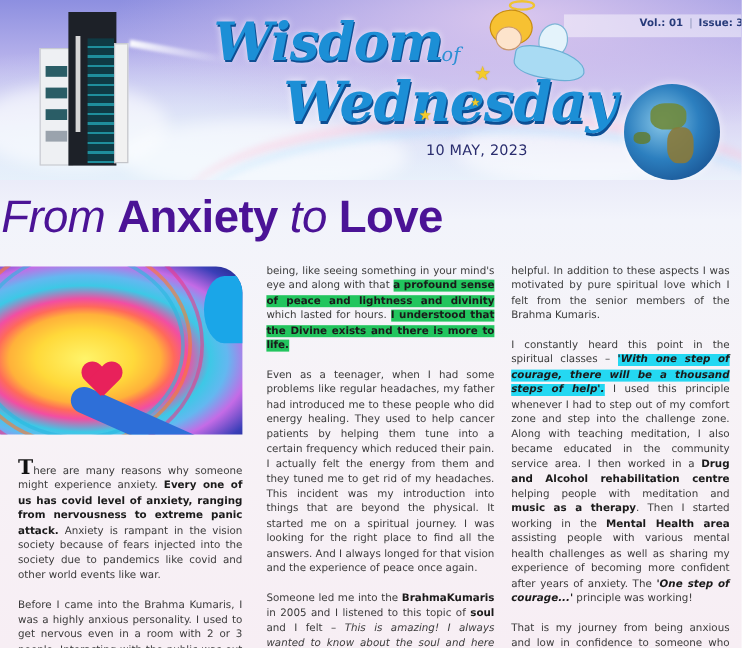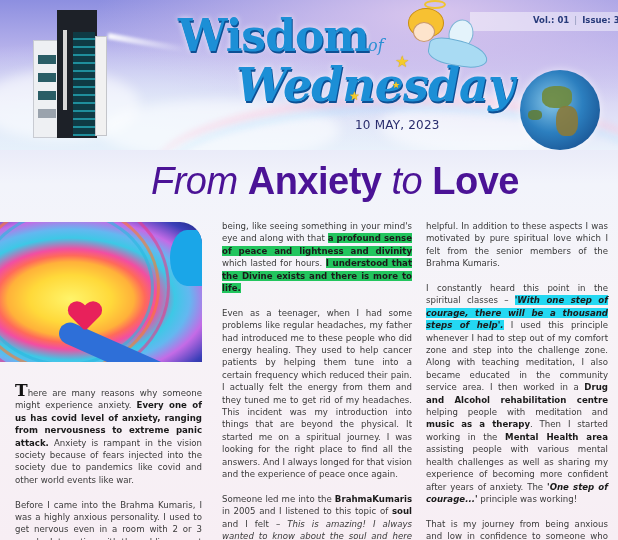--- a/index.html
+++ b/index.html
@@ -28,21 +28,21 @@
   .bldg-white .win { position: absolute; left: 4px; width: 18px; height: 9px; background: #2a5d66; }
   .bldg-dark { position: absolute; left: 24px; top: 0; width: 40px; height: 128px; background: #1d2128; }
   .bldg-glass { position: absolute; left: 40px; top: 22px; width: 22px; height: 104px;
     background: repeating-linear-gradient(180deg, #0f3a44 0 6px, #1f8e9c 6px 8px); }
   .bldg-stripe { position: absolute; left: 30px; top: 20px; width: 4px; height: 80px; background: #d7d7d7; }
   .bldg-side { position: absolute; left: 62px; top: 26px; width: 12px; height: 100px; background: #f1f1f1; border: 1px solid #c3c5ca; }
   .beam { position: absolute; left: 108px; top: 33px; width: 80px; height: 6px; transform: rotate(10deg); transform-origin: left center;
     background: linear-gradient(90deg, rgba(255,255,255,0.95), rgba(255,255,255,0)); filter: blur(1.5px); }
 
   
-  .logo-line1 { position: absolute; left: 178px; top: 10px; font-family: "DejaVu Serif", serif; font-weight: bold;
+  .logo-line1 { position: absolute; left: 178px; top: 10px; font-family: "DejaVu Serif", serif; font-style: italic; font-weight: bold;
     font-size: 44px; color: #1c8fd6; letter-spacing: -1px; text-shadow: 1px 2px 0 #0d4f94, 0 0 6px rgba(255,255,255,0.7); }
   .logo-of { position: absolute; left: 368px; top: 36px; font-family: "DejaVu Serif", serif; font-style: italic; font-size: 16px; color: #2a8fd4; }
   .logo-line2 { position: absolute; left: 236px; top: 58px; font-family: "DejaVu Serif", serif; font-style: italic; font-weight: bold;
     font-size: 46px; color: #1c8fd6; letter-spacing: -1px; text-shadow: 1px 2px 0 #0d4f94, 0 0 6px rgba(255,255,255,0.7); }
   .issue-date { position: absolute; left: 355px; top: 118px; font-family: "DejaVu Sans", sans-serif; font-weight: normal; font-size: 12px; color: #2a2d6e; letter-spacing: 0.2px; }
 
   .vol-bar { position: absolute; left: 470px; top: 12px; width: 148px; height: 19px; background: rgba(255,255,255,0.45); }
   .vol-text { position: absolute; left: 533px; top: 15px; font-family: "DejaVu Sans", sans-serif; font-weight: bold; font-size: 8.5px; color: #273a7a; white-space: nowrap; }
   .vol-text .sep { color: #8c94b8; font-weight: normal; margin: 0 5px; }
 
@@ -55,21 +55,21 @@
   .angel-robe { position: absolute; left: 28px; top: 40px; width: 60px; height: 26px; background: #a9dbf3; border: 1px solid #6aaed4; border-radius: 30% 60% 40% 40%; transform: rotate(10deg); }
   .star { position: absolute; color: #f4cb2b; text-shadow: 0 0 1px #b4860a; }
 
   
   .globe { position: absolute; left: 520px; top: 70px; width: 80px; height: 80px; border-radius: 50%;
     background: radial-gradient(circle at 40% 40%, #88c7e8 0%, #2c7fbf 45%, #103f7e 100%);
     box-shadow: 0 0 8px rgba(255,255,255,0.6); overflow: hidden; }
   .land { position: absolute; background: #6f8a3c; border-radius: 40%; opacity: 0.9; }
 
   
-  .headline { position: absolute; left: 16px; width: 503px; top: 160px; text-align: right; font-family: "Liberation Sans", sans-serif;
+  .headline { position: absolute; left: 1px; width: 503px; top: 160px; text-align: left; font-family: "Liberation Sans", sans-serif;
     font-size: 38px; color: #4b1396; letter-spacing: -0.5px; }
   .headline .it { font-style: italic; font-weight: normal; }
   .headline .bd { font-weight: bold; }
 
   
   .hero { position: absolute; left: 0; top: 222px; width: 202px; height: 140px; border-radius: 0 22px 0 0; overflow: hidden;
     background: radial-gradient(ellipse at 35% 55%, #fff46a 0%, #ffd93a 22%, #ffb13a 34%, #ff6a5a 40%, #f24ea2 46%, #3dc8e6 56%, #63b8f0 64%, #c46be6 74%, #3a3fb8 88%, #1e2680 100%); }
   .hero-stroke { position: absolute; border-radius: 50%; border: 3px solid; opacity: 0.6; }
   .hero-heart { position: absolute; left: 68px; top: 80px; width: 34px; height: 30px; }
   .hero-heart::before, .hero-heart::after { content: ""; position: absolute; top: 0; width: 18px; height: 28px; background: #e8215b; border-radius: 18px 18px 0 0; }

